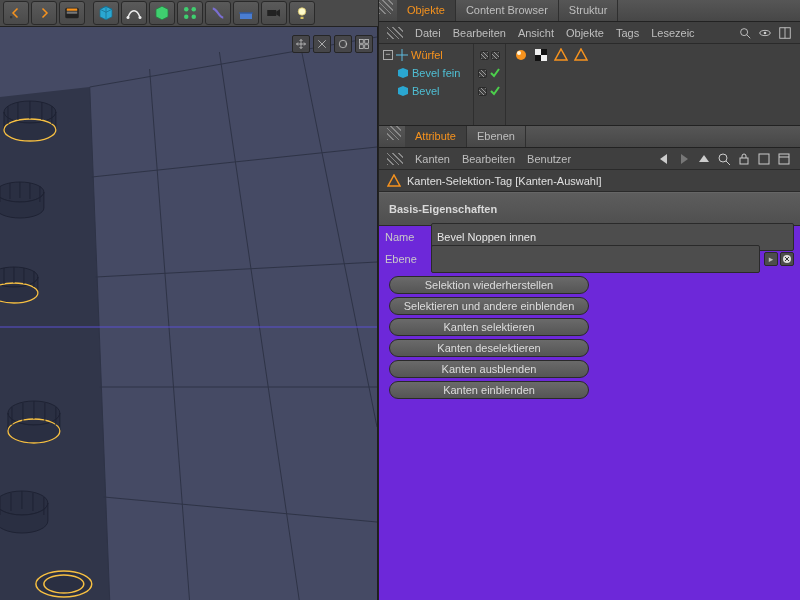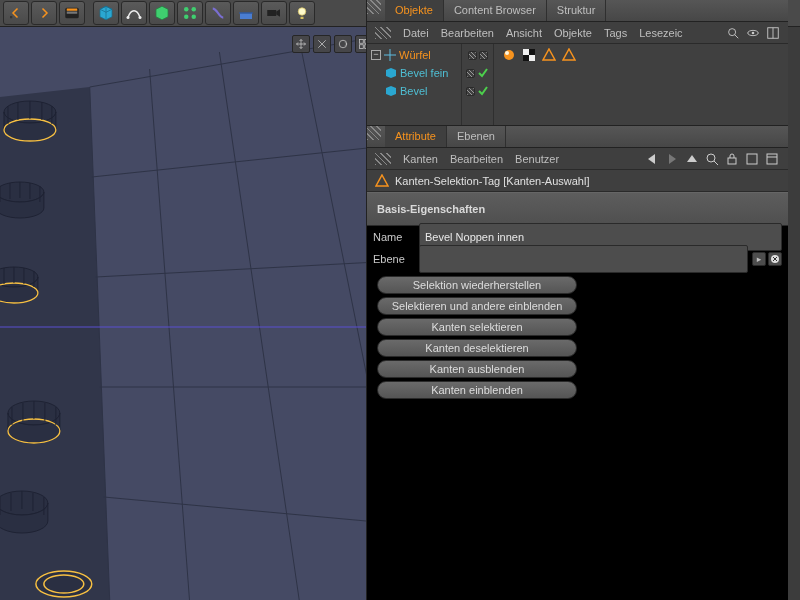--- a/index.html
+++ b/index.html
@@ -10,21 +10,21 @@
   .tool-btn { width: 26px; height: 24px; background: linear-gradient(#5a5a5a,#4a4a4a); border: 1px solid #2a2a2a; border-radius: 3px; margin: 0 1px; display: flex; align-items: center; justify-content: center; cursor: pointer; }
   .tool-btn svg { width: 18px; height: 18px; }
   .tool-sep { width: 6px; }
 
   
   .mini-tools { position: absolute; top: 35px; left: 292px; display: flex; gap: 3px; }
   .mini-btn { width: 18px; height: 18px; background: rgba(70,70,70,.9); border: 1px solid #262626; border-radius: 2px; display:flex;align-items:center;justify-content:center; cursor:pointer; }
   .mini-btn svg { width:12px;height:12px; stroke:#ccc; fill:none; }
 
   
-  .right-col { position: absolute; top: 0; right: 12px; width: 422px; height: 600px; display: flex; flex-direction: column; background: #000000; border-left: 1px solid #222; }
+  .right-col { position: absolute; top: 0; right: 0; width: 422px; height: 600px; display: flex; flex-direction: column; background: #6d28d9; border-left: 1px solid #222; }
 
   
   .om-tabs { height: 22px; background: linear-gradient(#565656,#474747); border-bottom: 1px solid #222; display: flex; align-items: stretch; }
   .om-tab { padding: 4px 10px 0; font-size: 11px; cursor: pointer; border-right: 1px solid #2f2f2f; }
   .om-tab.active { color: #f7931e; background: #3f3f3f; }
   .om-menubar { height: 22px; background: #3f3f3f; display: flex; align-items: center; gap: 12px; padding: 0 8px; border-bottom: 1px solid #2a2a2a; }
   .om-menubar .hatch { width: 16px; height: 12px; background: repeating-linear-gradient(45deg,#888 0 1px,transparent 1px 4px); }
   .om-menubar .right-icons { margin-left: auto; display: flex; gap: 6px; }
   .ric { width: 14px; height: 14px; display:flex;align-items:center;justify-content:center; cursor:pointer; }
   .ric svg { width:14px;height:14px; }
@@ -41,21 +41,21 @@
   .om-toggles .tg-row { height: 18px; display: flex; align-items: center; justify-content: center; gap: 2px; }
   .tg { width: 9px; height: 9px; border-radius: 2px; border: 1px solid #2a2a2a; }
   .tg-ortho { background: repeating-linear-gradient(45deg,#999 0 1px,transparent 1px 3px); }
   .chk { width:12px;height:12px; stroke:#4cd04c; stroke-width:2; fill:none; }
   .om-tags { flex: 1; padding: 2px 0; }
   .tag-row { height: 18px; display: flex; align-items: center; gap: 6px; padding-left: 8px; }
   .tag-ico { width: 14px; height: 14px; display:flex;align-items:center;justify-content:center; cursor:pointer; }
   .tag-ico svg { width:14px;height:14px; }
 
   
-  .am-tabs { height: 22px; background: linear-gradient(#565656,#474747); border-bottom: 1px solid #222; display: flex; align-items: stretch; }
+  .am-tabs { height: 22px; background: linear-gradient(#565656,#474747); border-bottom: 1px solid #222; display: flex; align-items: stretch; padding-left: 8px; }
   .am-tab { padding: 4px 10px 0; cursor: pointer; border-right: 1px solid #2f2f2f; }
   .am-tab.active { color: #f7931e; background: #3f3f3f; }
   .am-menubar { height: 22px; background: #3f3f3f; display: flex; align-items: center; gap: 12px; padding: 0 8px; border-bottom: 1px solid #2a2a2a; }
   .am-menubar .hatch { width: 16px; height: 12px; background: repeating-linear-gradient(45deg,#888 0 1px,transparent 1px 4px); }
   .am-menubar .nav { margin-left:auto; display:flex; gap:4px; }
   .nav-btn { width:16px;height:16px; display:flex;align-items:center;justify-content:center; cursor:pointer; }
   .nav-btn svg { width:14px;height:14px; }
 
   .am-head { height: 22px; background: #3f3f3f; display: flex; align-items: center; padding: 0 8px; gap: 6px; border-bottom: 1px solid #2a2a2a; color: #e0e0e0; }
   .tri-warn { width: 14px; height: 14px; }

